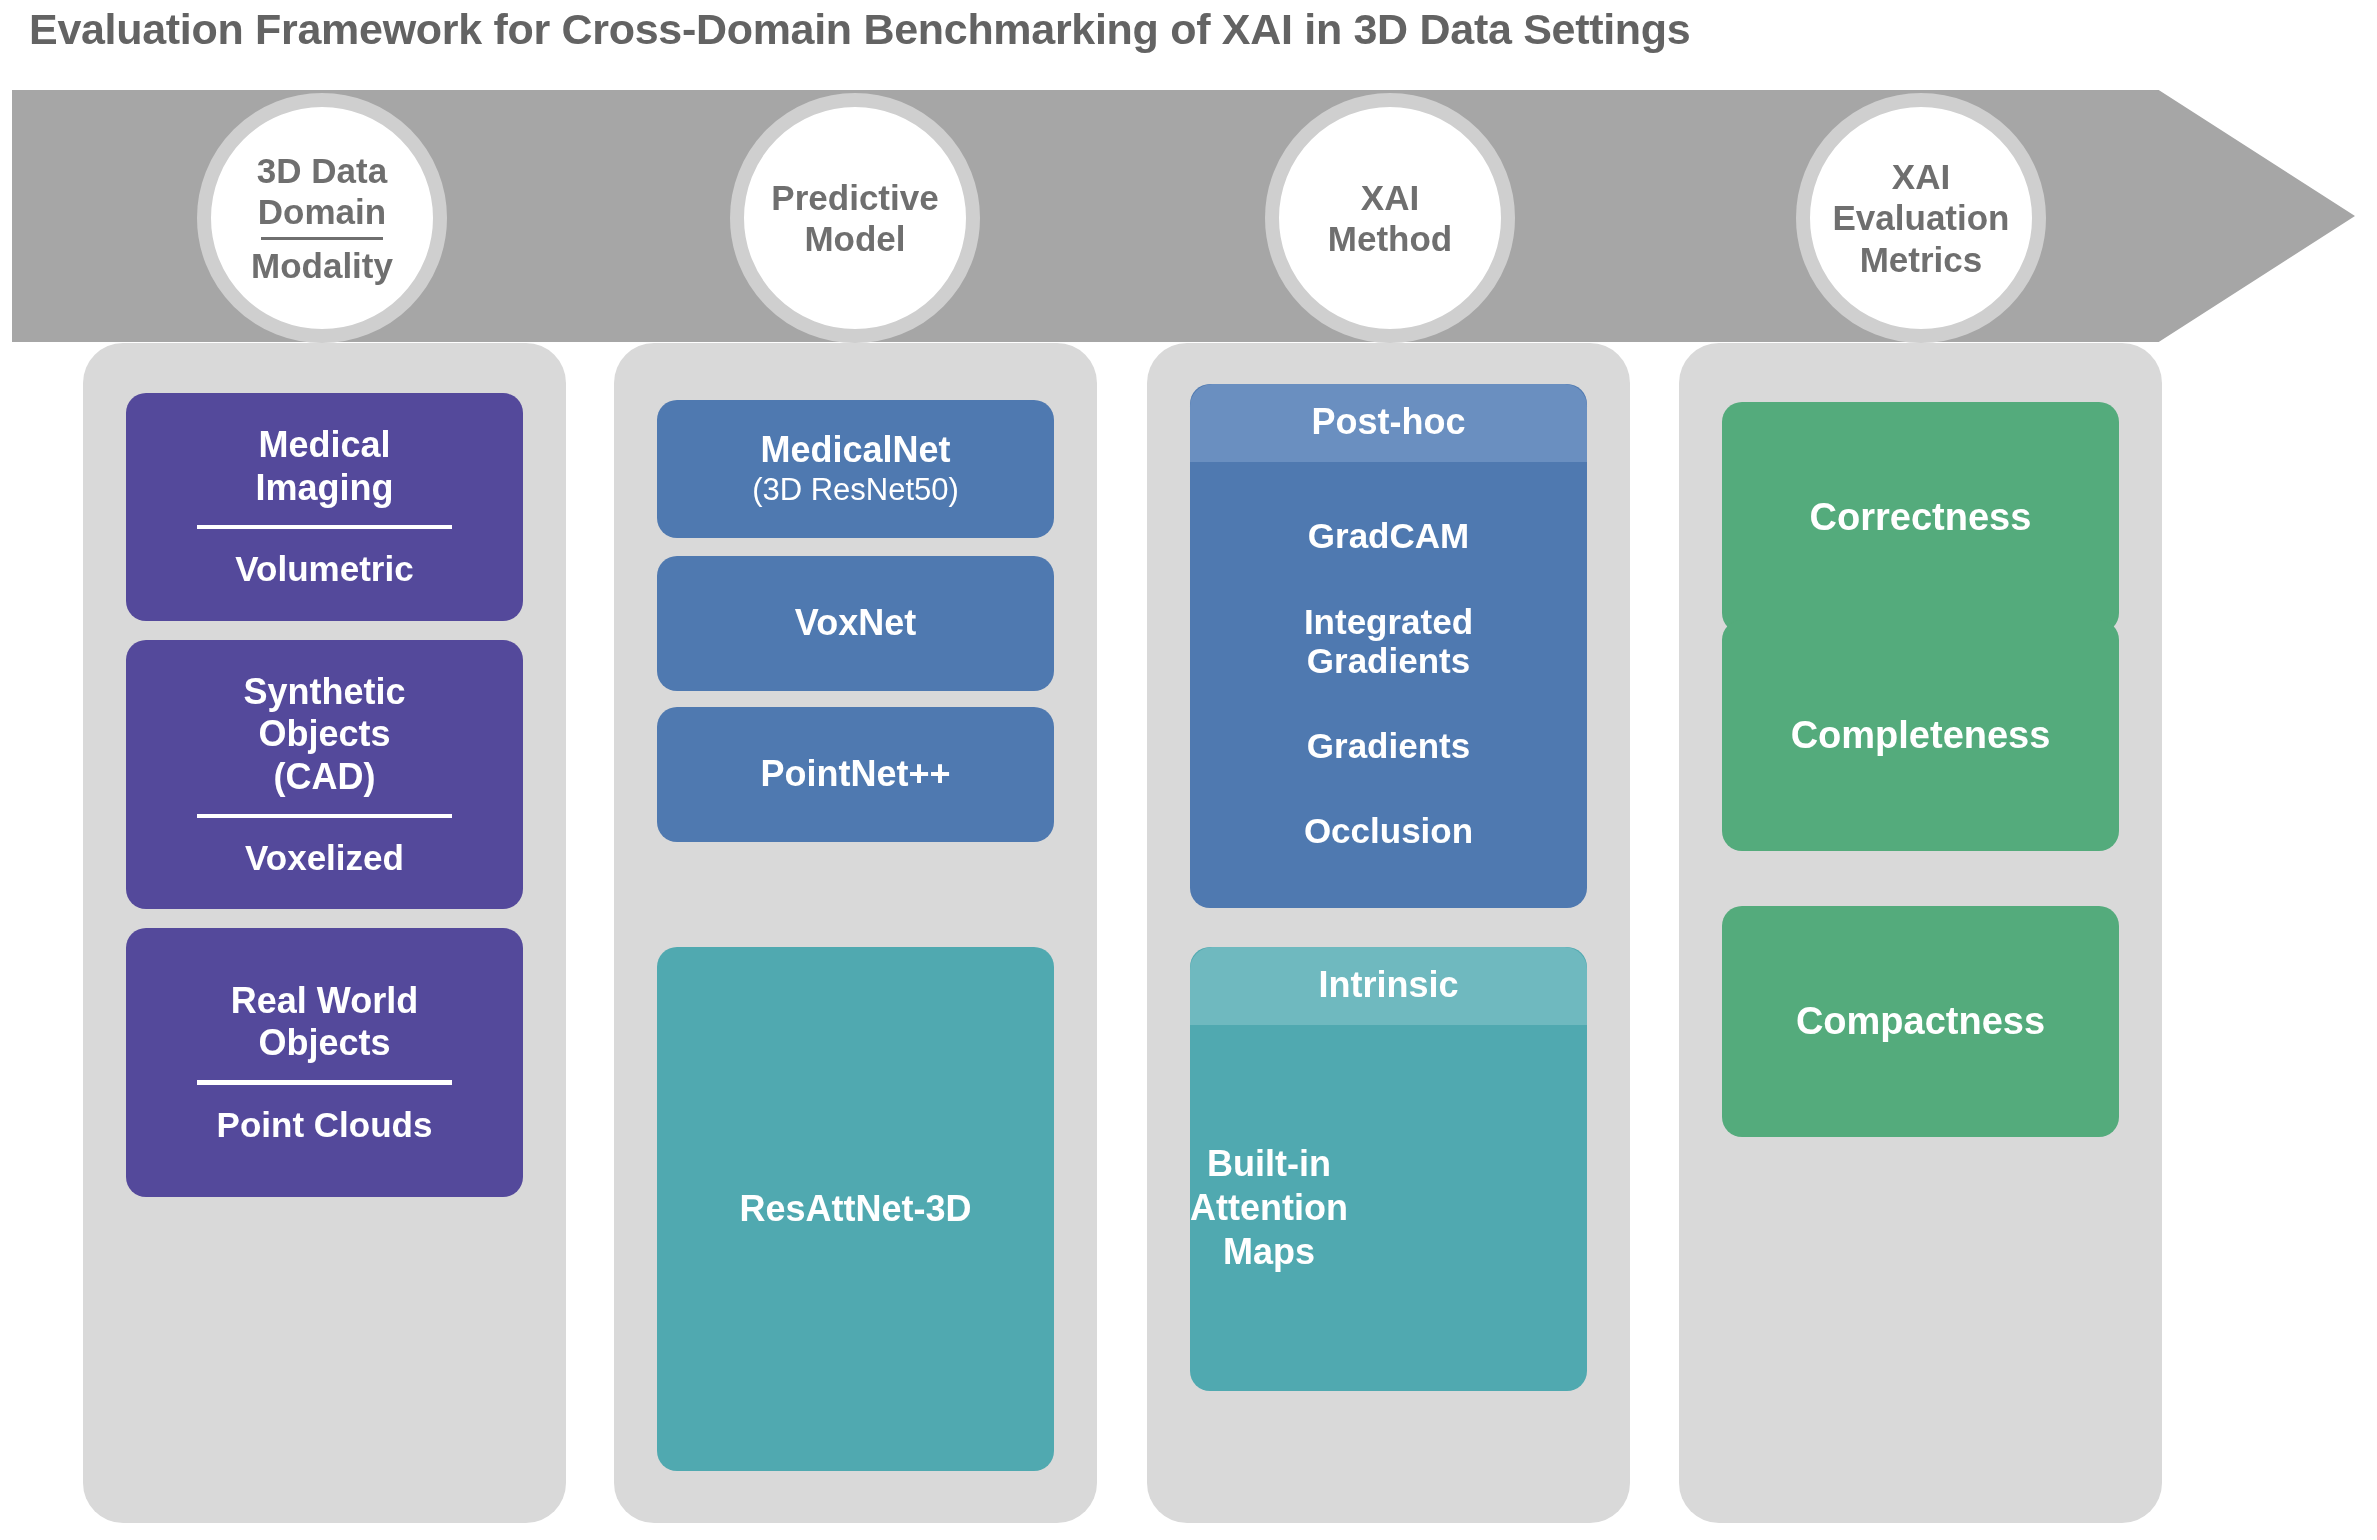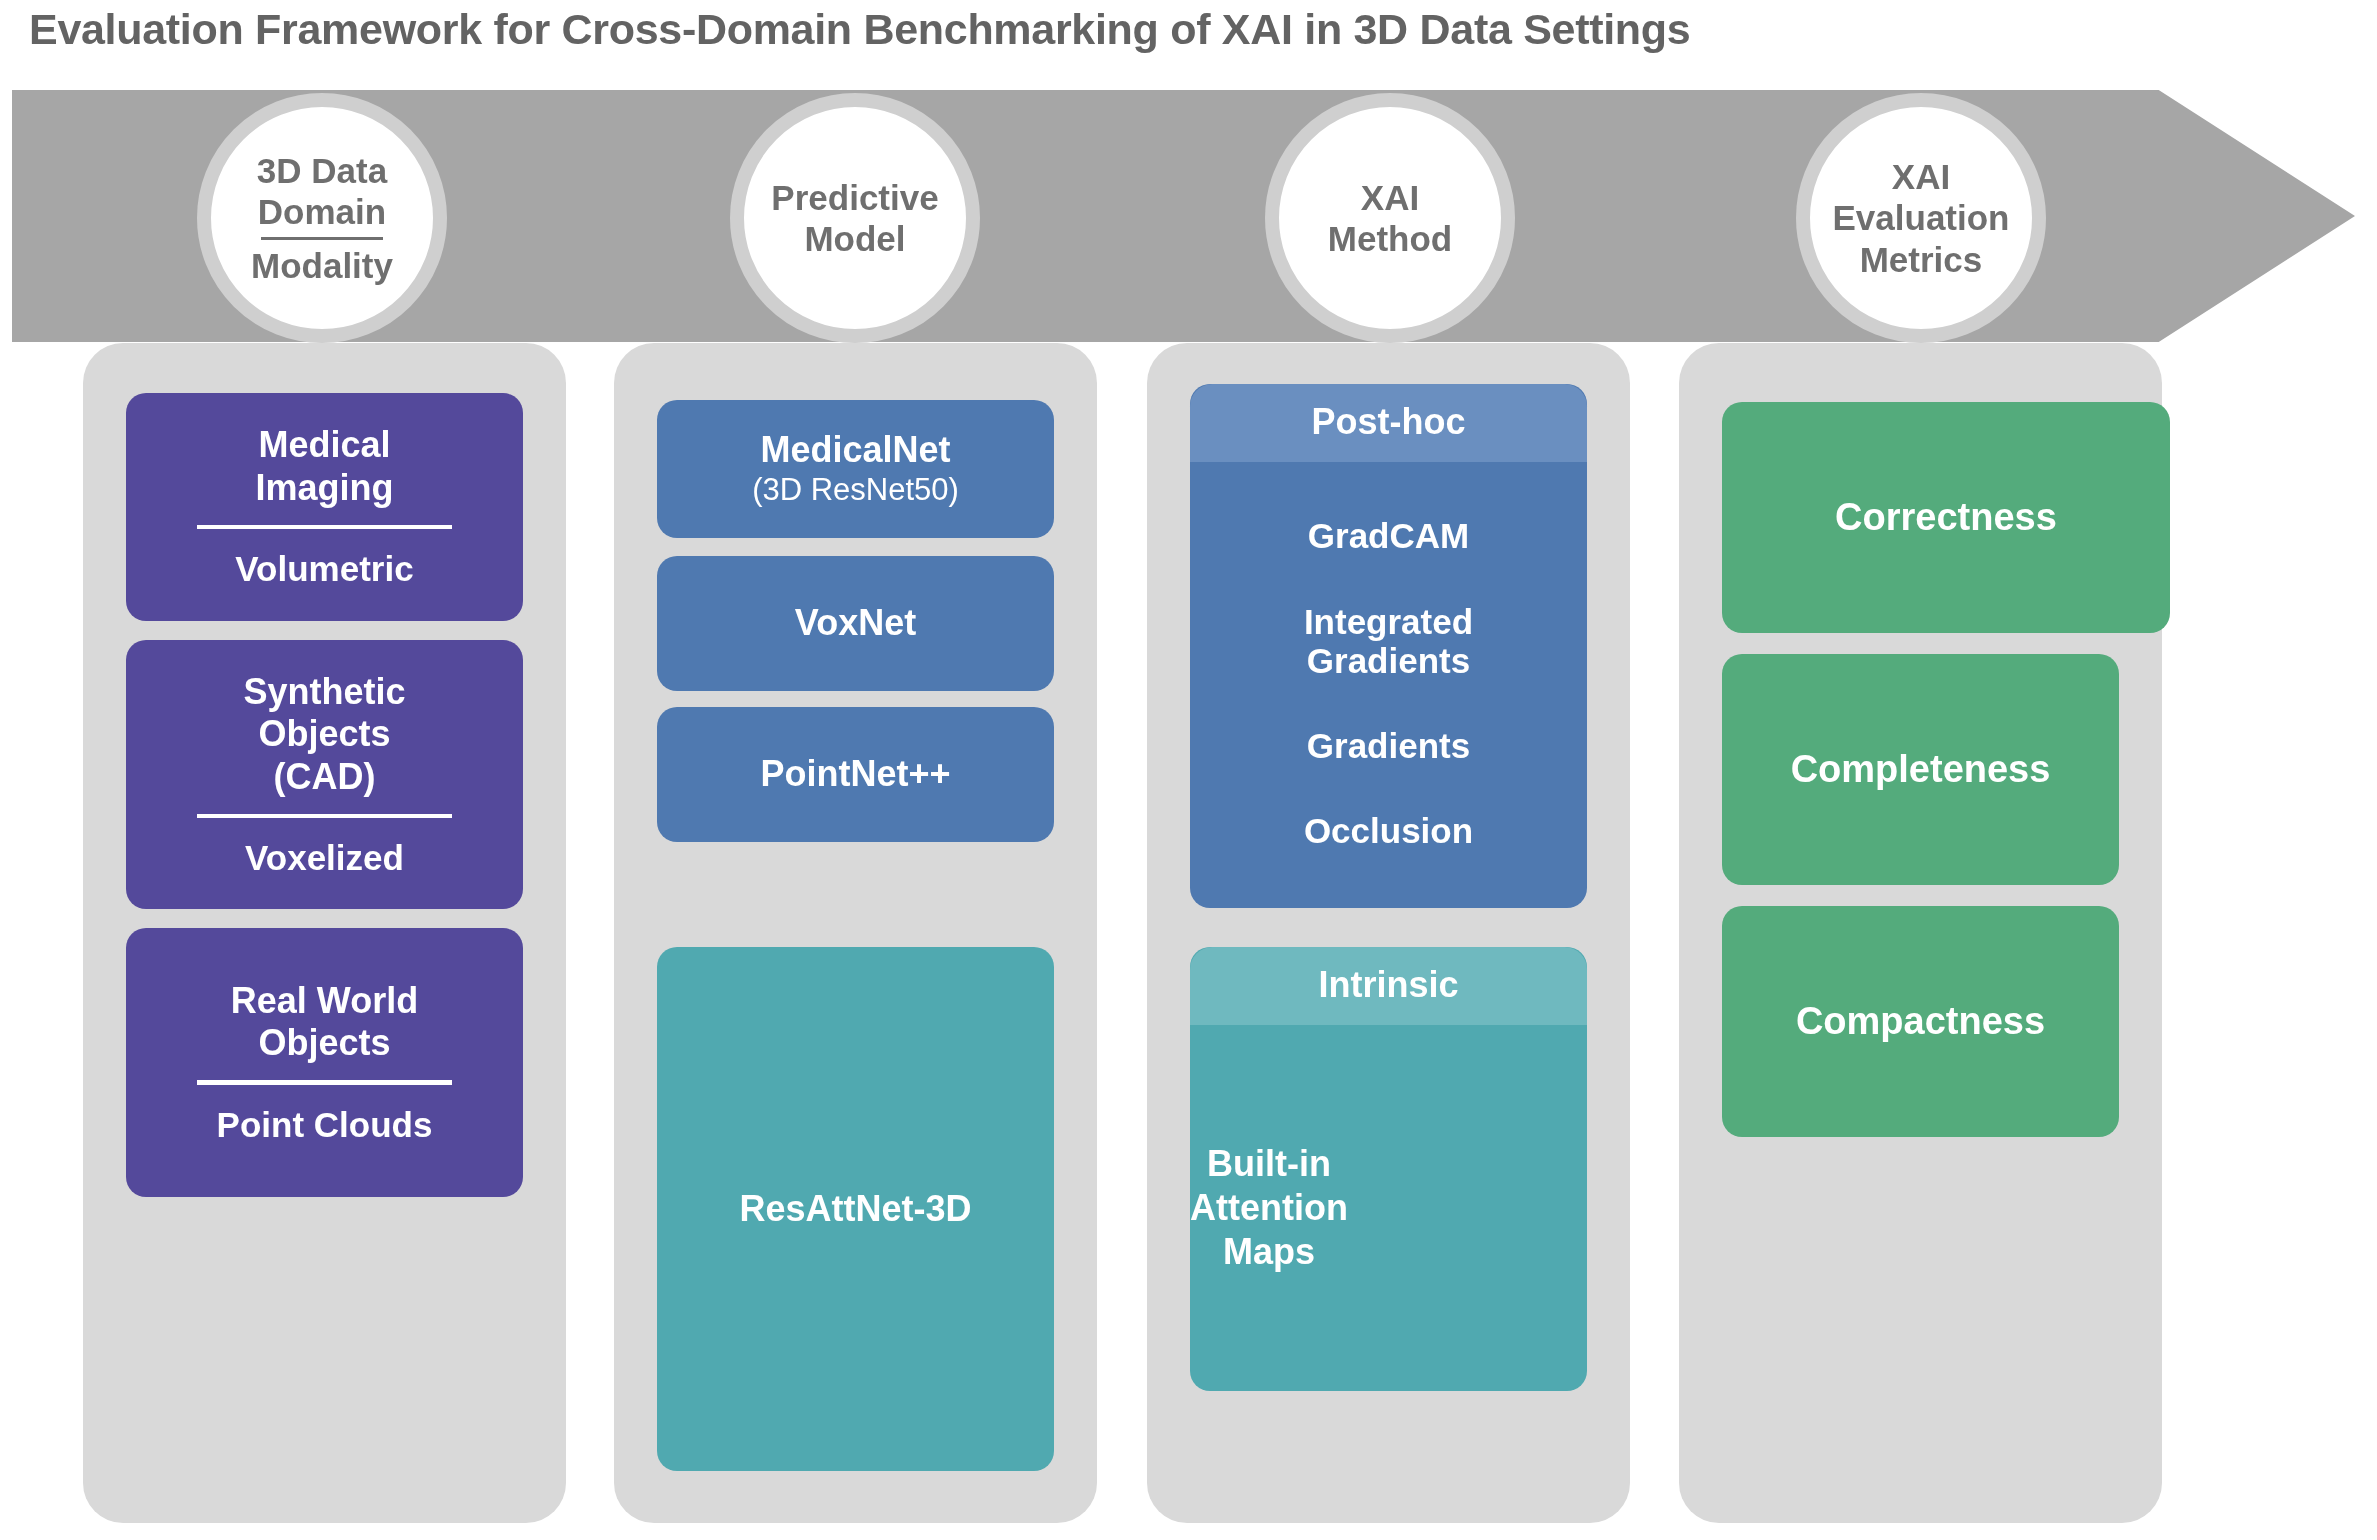--- a/index.html
+++ b/index.html
@@ -163,22 +163,22 @@
     display: flex;
     align-items: center;
     justify-content: flex-start;
     flex: 1;
     width: 100%;
   }
   .group-body-single .group-item { font-size: 36px; line-height: 1.22; }
 
   
   .green { background: #54ab7c; }
-  #node-correctness  { left: 1722px; top: 402px;  width: 448px; height: 231px; }
-  #node-completeness { left: 1722px; top: 654px;  width: 397px; height: 231px; }
+  #node-correctness  { left: 1722px; top: 402px;  width: 397px; height: 231px; }
+  #node-completeness { left: 1722px; top: 620px;  width: 397px; height: 231px; }
   #node-compactness  { left: 1722px; top: 906px; width: 397px; height: 231px; }
   .green .node-title { font-weight: bold; font-size: 38px; }
 </style>
 </head>
 <body>
 
 <div id="figure-title">Evaluation Framework for Cross-Domain Benchmarking of XAI in 3D Data Settings</div>
 
 <div id="process-arrow">
   <svg width="2343" height="252" viewBox="0 0 2716 292" xmlns="http://www.w3.org/2000/svg">

